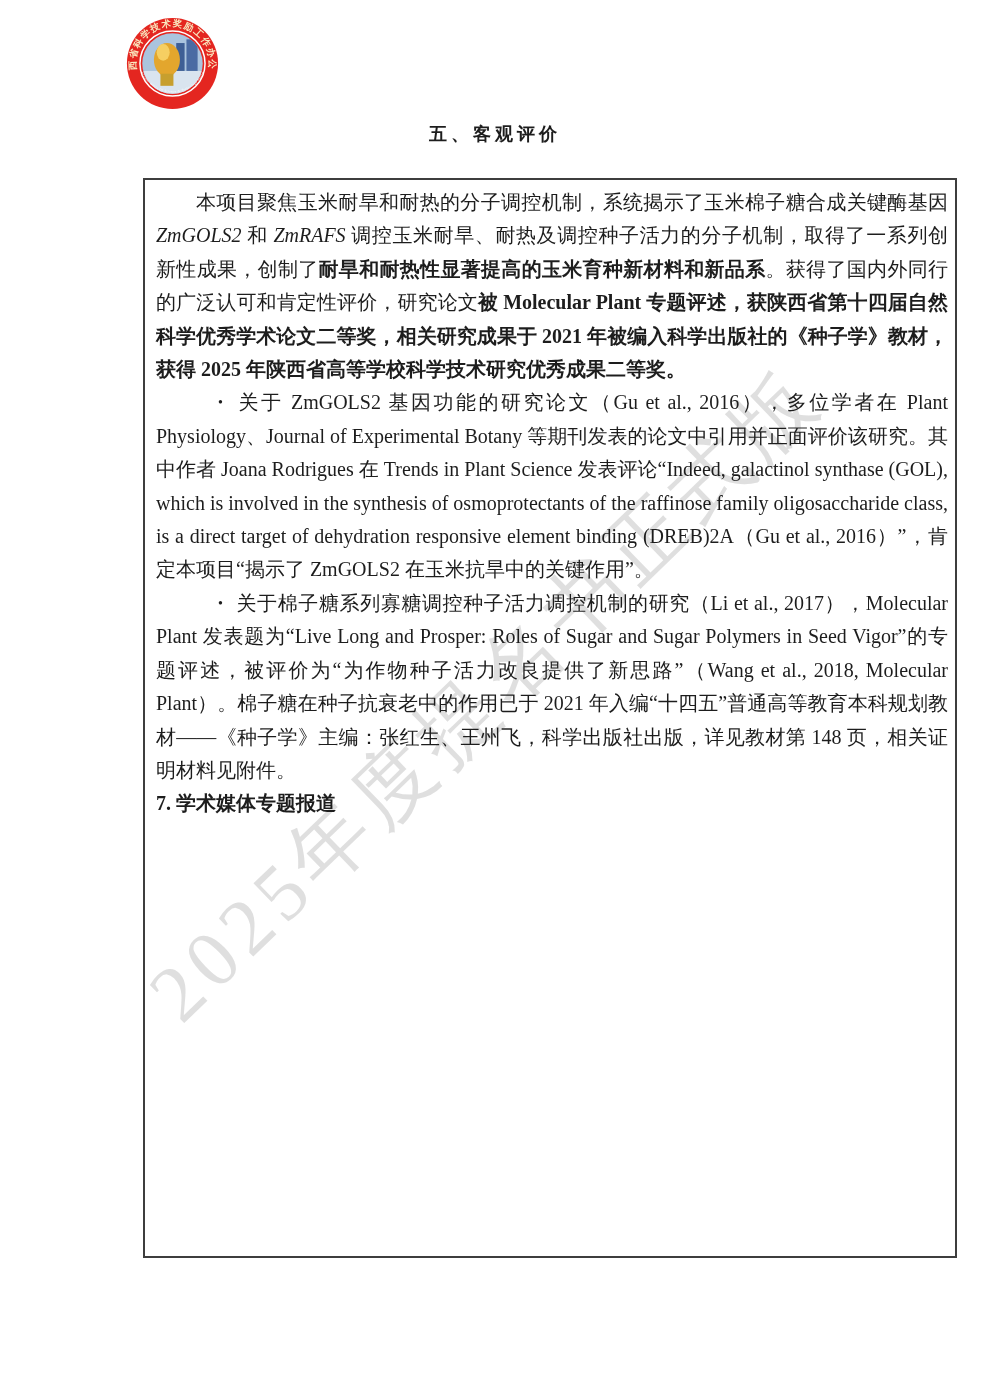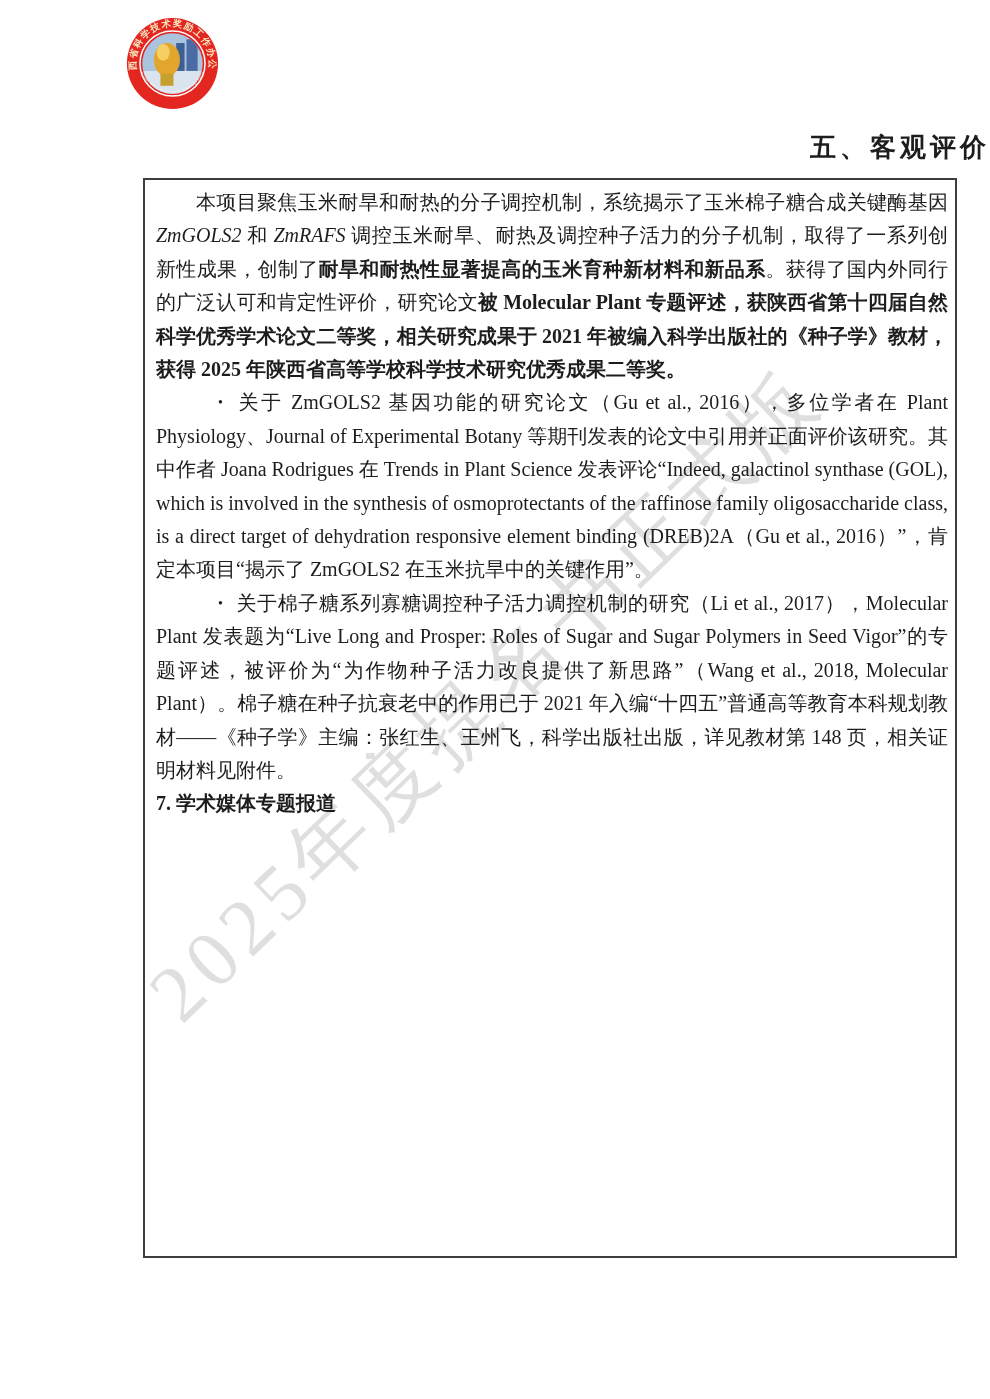--- a/index.html
+++ b/index.html
@@ -9,22 +9,22 @@
   }
   .watermark{
     position:absolute;left:25px;top:640px;width:930px;height:120px;
     text-align:center;white-space:nowrap;
     transform:rotate(-44deg);transform-origin:50% 50%;
     font-size:80px;letter-spacing:8px;color:#c6c6c6;opacity:0.55;
     z-index:1;pointer-events:none;
   }
   .seal{position:absolute;left:126px;top:17px;width:93px;height:93px;z-index:2;}
   .doc-title{
-    position:absolute;top:130px;left:0;right:0;text-align:right;
-    font-size:26px;font-weight:bold;letter-spacing:4px;z-index:2;
+    position:absolute;top:122px;left:0;right:0;text-align:center;
+    font-size:18px;font-weight:bold;letter-spacing:4px;z-index:2;
   }
   .content-box{
     position:absolute;left:143px;top:178px;width:814px;height:1080px;
     box-sizing:border-box;border:2px solid #3e3e3e;
     padding:6px 7px 0 11px;overflow:hidden;z-index:2;background:transparent;
   }
   .content-box p{margin:0;font-size:20px;line-height:33.4px;text-align:justify;}
   .para{text-indent:40px;}
   .heading{font-weight:bold;margin:11px 0 10px 26px;font-size:21px;text-align:left;}
   .bullet{text-indent:62px;}

